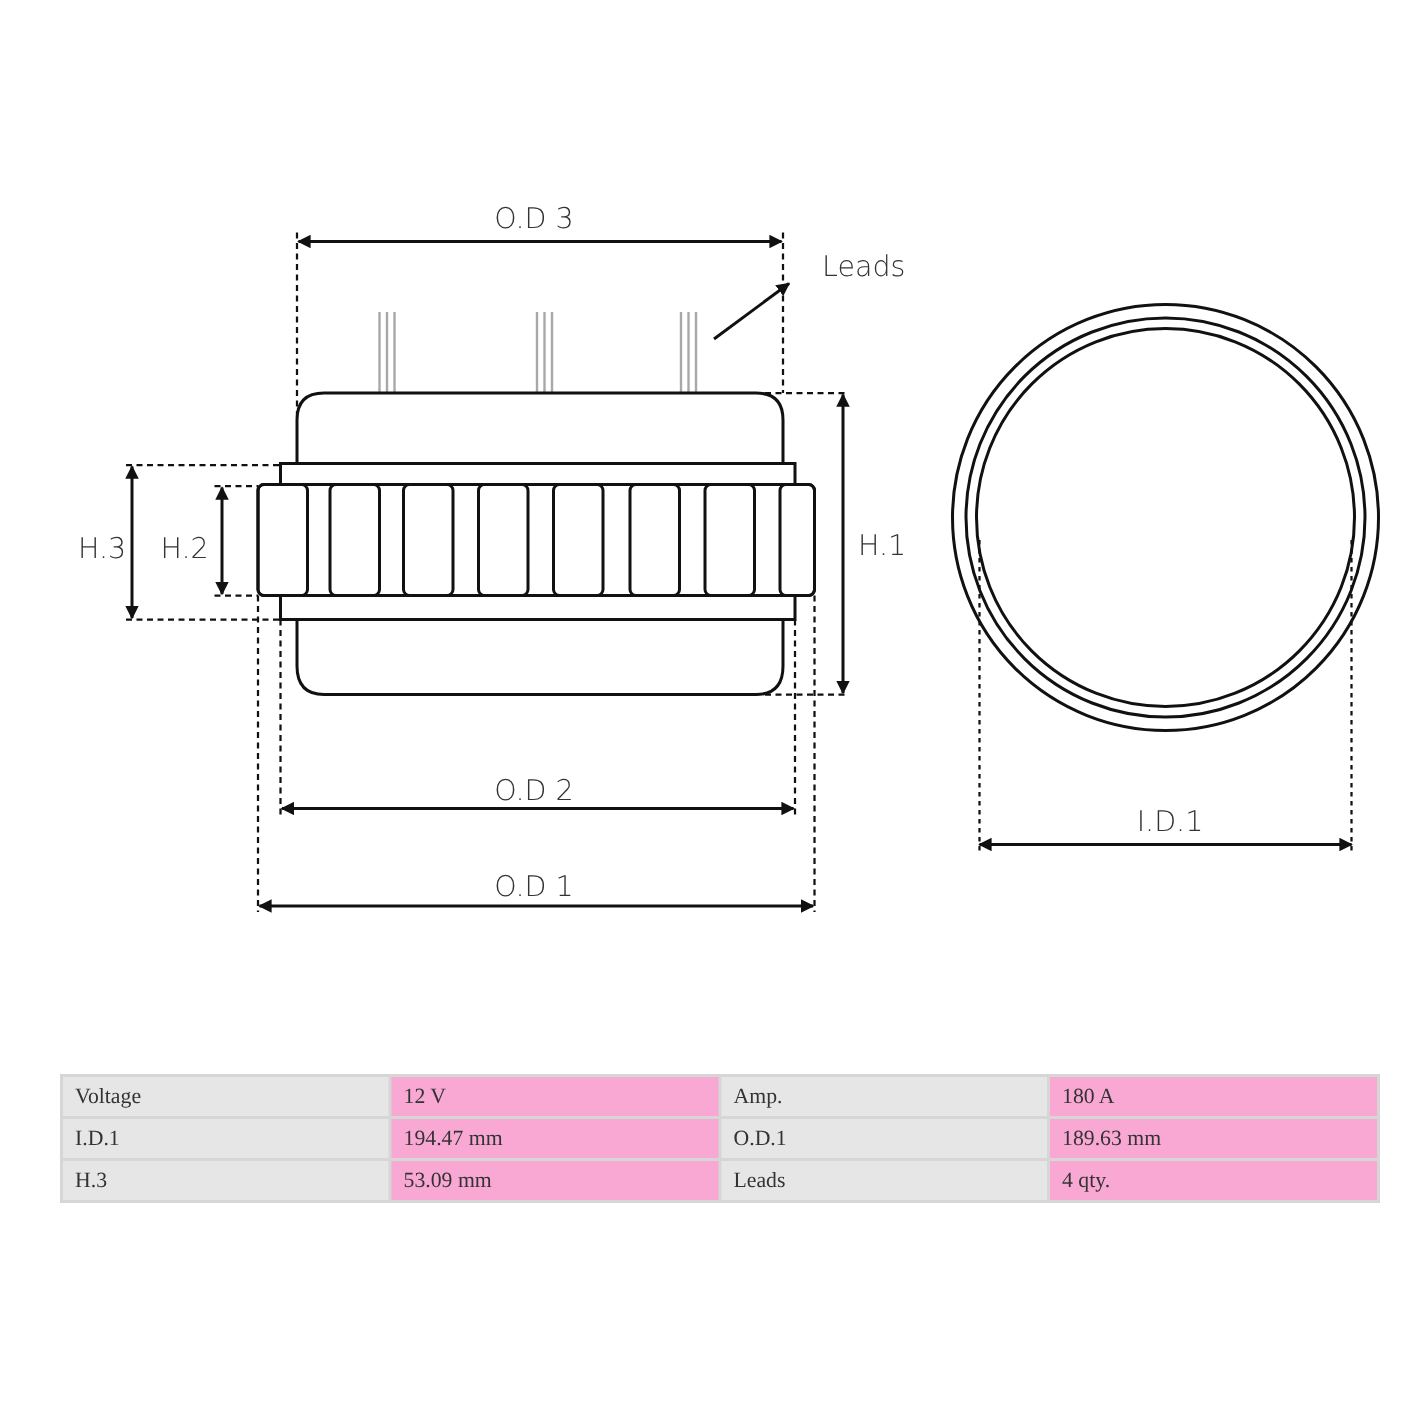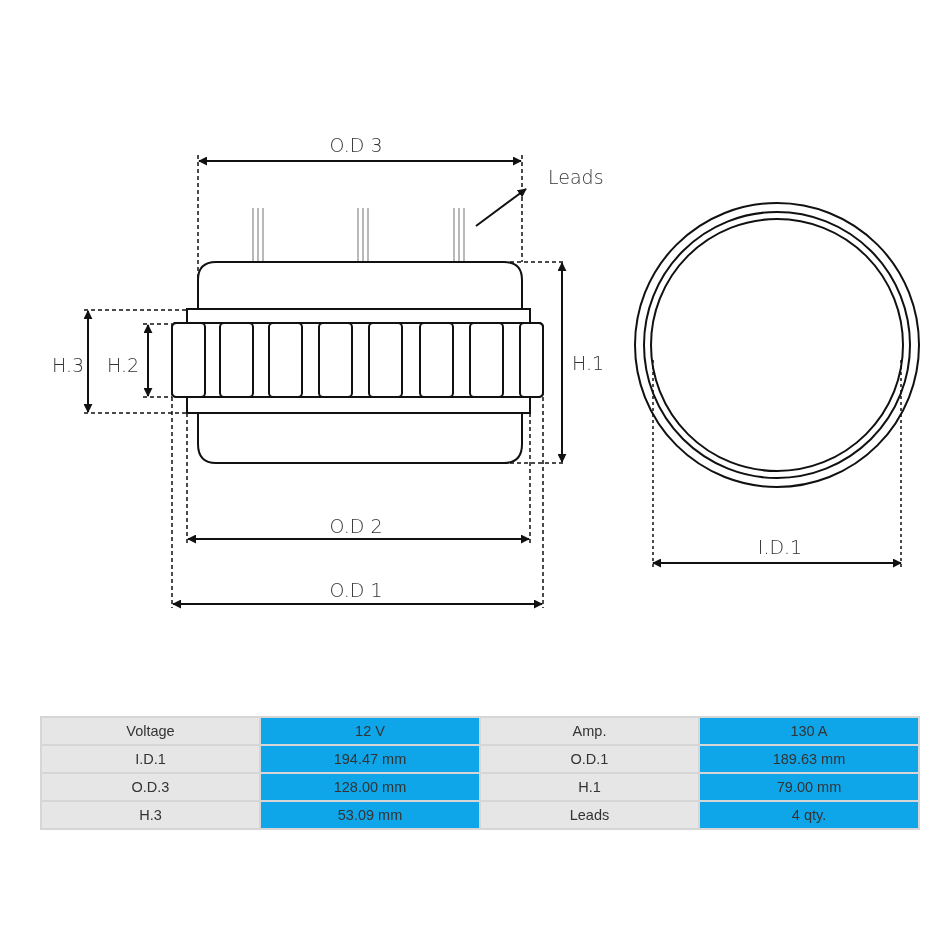--- a/index.html
+++ b/index.html
@@ -5,24 +5,24 @@
   html, body { margin: 0; padding: 0; background: #ffffff; }
   body { width: 950px; height: 950px; position: relative; overflow: hidden; font-family: "DejaVu Sans", sans-serif; }
   #diagram { position: absolute; left: 0; top: 0; width: 950px; height: 680px; }
   .dim-label { font-family: "DejaVu Sans", sans-serif; font-size: 19px; fill: #333333; font-weight: 300; }
   #spec-table {
     position: absolute; left: 40px; top: 716px; width: 878px;
     border-collapse: collapse; table-layout: fixed;
     font-family: "Liberation Sans", sans-serif; font-size: 14.5px; color: #333333;
   }
   #spec-table td {
-    border: 2px solid #d6d6d6; height: 28px; padding: 0 8px; text-align: center; box-sizing: border-box;
+    border: 2px solid #d6d6d6; height: 28px; padding: 0 8px; text-align: left; box-sizing: border-box; font-family: Liberation Serif, serif;
   }
   #spec-table td.lbl { background: #e6e6e6; }
-  #spec-table td.val { background: #0ea5e9; }
+  #spec-table td.val { background: #f9a8d4; }
 </style>
 </head>
 <body>
 
 <svg id="diagram" width="950" height="680" viewBox="0 0 950 680" xmlns="http://www.w3.org/2000/svg">
   <defs>
     <marker id="arr" viewBox="0 0 10 10" refX="9" refY="5" markerWidth="9" markerHeight="9" orient="auto-start-reverse" markerUnits="userSpaceOnUse">
       <path d="M0,0 L10,5 L0,10 z" fill="#111"></path>
     </marker>
   </defs>
@@ -114,33 +114,27 @@
     <col style="width:219px">
       <col style="width:220px">
       <col style="width:219px">
       <col style="width:220px">
   </colgroup>
   <tbody>
     <tr>
       <td class="lbl">Voltage</td>
       <td class="val">12 V</td>
       <td class="lbl">Amp.</td>
-      <td class="val">130 A</td>
+      <td class="val">180 A</td>
     </tr>
     <tr>
       <td class="lbl">I.D.1</td>
       <td class="val">194.47 mm</td>
       <td class="lbl">O.D.1</td>
       <td class="val">189.63 mm</td>
-    </tr>
-    <tr>
-      <td class="lbl">O.D.3</td>
-      <td class="val">128.00 mm</td>
-      <td class="lbl">H.1</td>
-      <td class="val">79.00 mm</td>
     </tr>
     <tr>
       <td class="lbl">H.3</td>
       <td class="val">53.09 mm</td>
       <td class="lbl">Leads</td>
       <td class="val">4 qty.</td>
     </tr>
   </tbody>
 </table>
 

